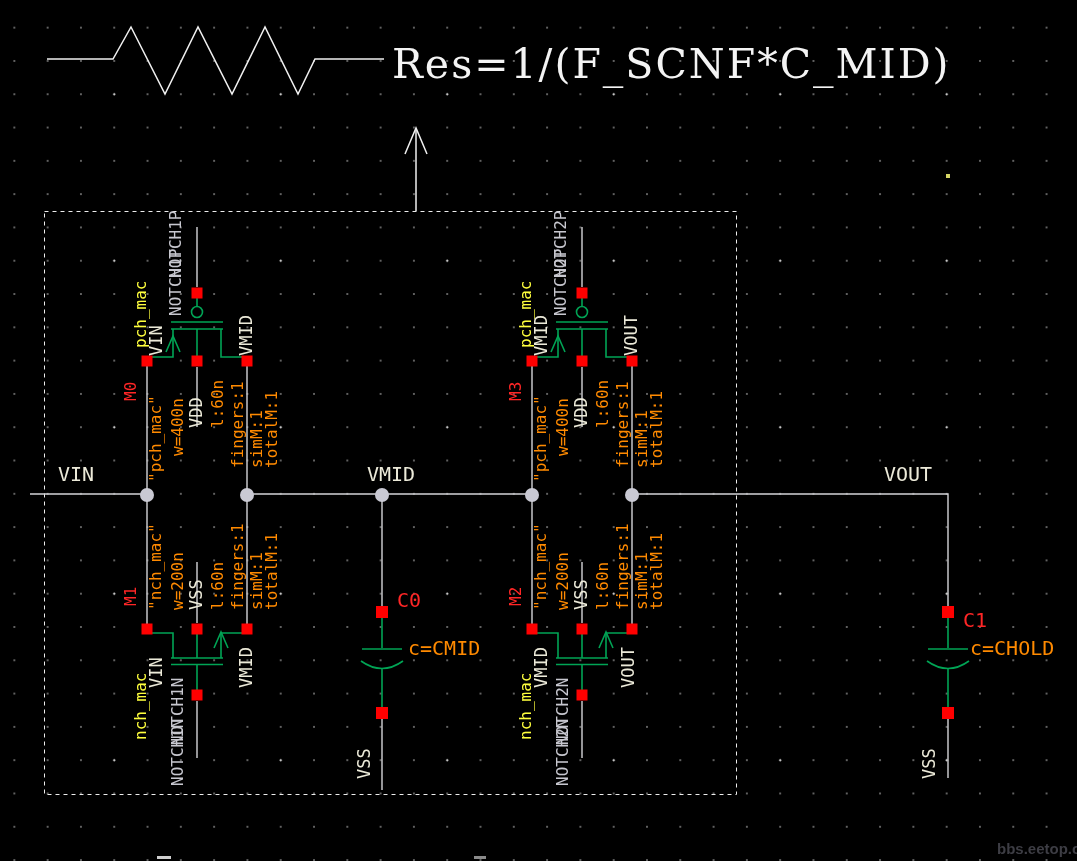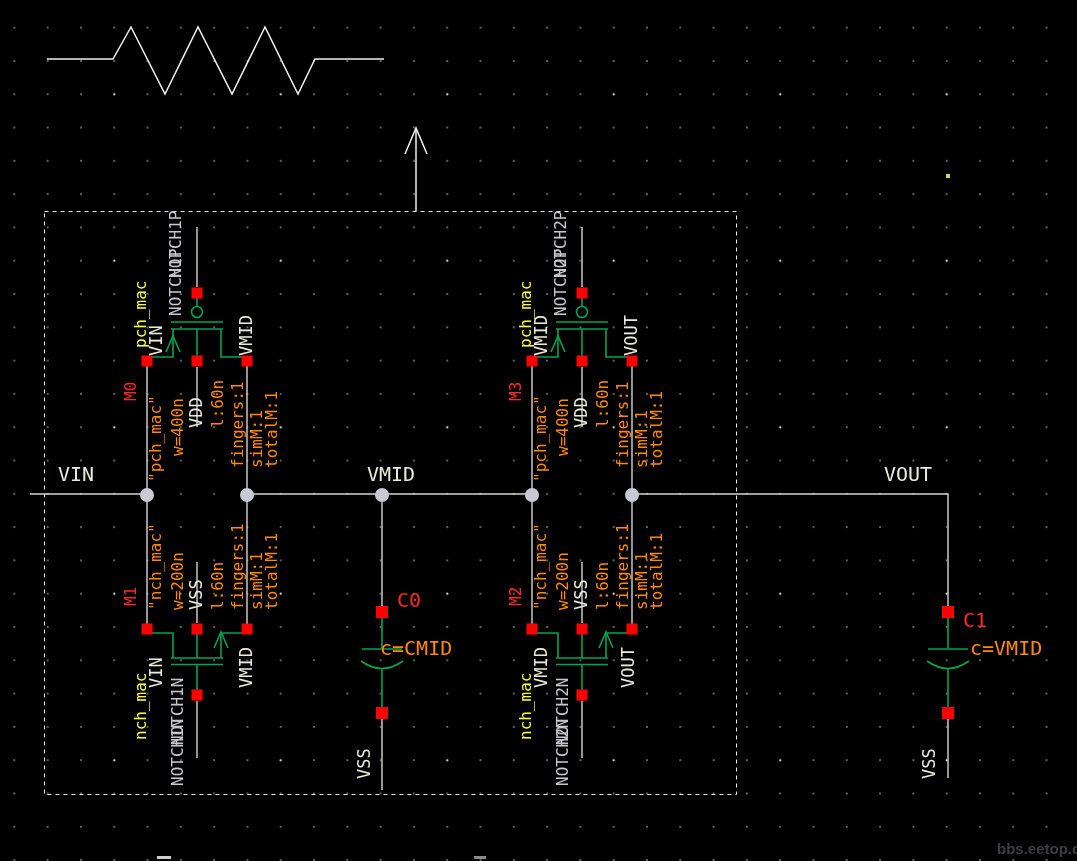--- a/index.html
+++ b/index.html
@@ -159,20 +159,21 @@
       <rect x="376" y="707" width="12" height="12"></rect>
       <rect x="942" y="606" width="12" height="12"></rect>
       <rect x="942" y="707" width="12" height="12"></rect>
     </g>
 
     <rect x="946" y="174" width="4" height="4" fill="#d6d665"></rect>
     <rect x="157" y="856" width="14" height="3" fill="#cfcfcf"></rect>
     <rect x="474" y="856" width="12" height="3" fill="#8a8a8a"></rect>
   </svg>
 
+  <div class="formula">Res=1/(F_SCNF*C_MID)</div>
 
   <div class="hz c-w" style="left:58px;top:464px">VIN</div>
   <div class="hz c-w" style="left:367px;top:464px">VMID</div>
   <div class="hz c-w" style="left:884px;top:464px">VOUT</div>
 
   <div class="rot c-y" style="left:133px;top:348px">pch_mac</div>
   <div class="rot net c-w" style="left:148px;top:356px">VIN</div>
   <div class="rot net c-w" style="left:238px;top:356px">VMID</div>
   <div class="rot c-r" style="left:123px;top:401px">M0</div>
   <div class="rot c-o" style="left:148px;top:482px">"pch_mac"</div>
@@ -221,22 +222,22 @@
   <div class="rot c-o" style="left:555px;top:610px">w=200n</div>
   <div class="rot net c-w" style="left:573px;top:610px">VSS</div>
   <div class="rot c-o" style="left:595px;top:610px">l:60n</div>
   <div class="rot c-o" style="left:615px;top:610px">fingers:1</div>
   <div class="rot c-o" style="left:634px;top:610px">simM:1</div>
   <div class="rot c-o" style="left:649px;top:610px">totalM:1</div>
   <div class="rot c-g" style="left:555px;top:745px">NOTCH2N</div>
   <div class="rot c-g" style="left:555px;top:786px">NOTCH2N</div>
 
   <div class="hz c-r" style="left:397px;top:590px">C0</div>
-  <div class="hz c-o" style="left:380px;top:638px">c=CMID</div>
+  <div class="hz c-o" style="left:408px;top:638px">c=CMID</div>
   <div class="rot net c-w" style="left:356px;top:779px">VSS</div>
 
   <div class="hz c-r" style="left:963px;top:610px">C1</div>
-  <div class="hz c-o" style="left:970px;top:638px">c=VMID</div>
+  <div class="hz c-o" style="left:970px;top:638px">c=CHOLD</div>
   <div class="rot net c-w" style="left:921px;top:779px">VSS</div>
 
   <div class="watermark">bbs.eetop.cn</div>
 
 </div>
 
 </body></html>

